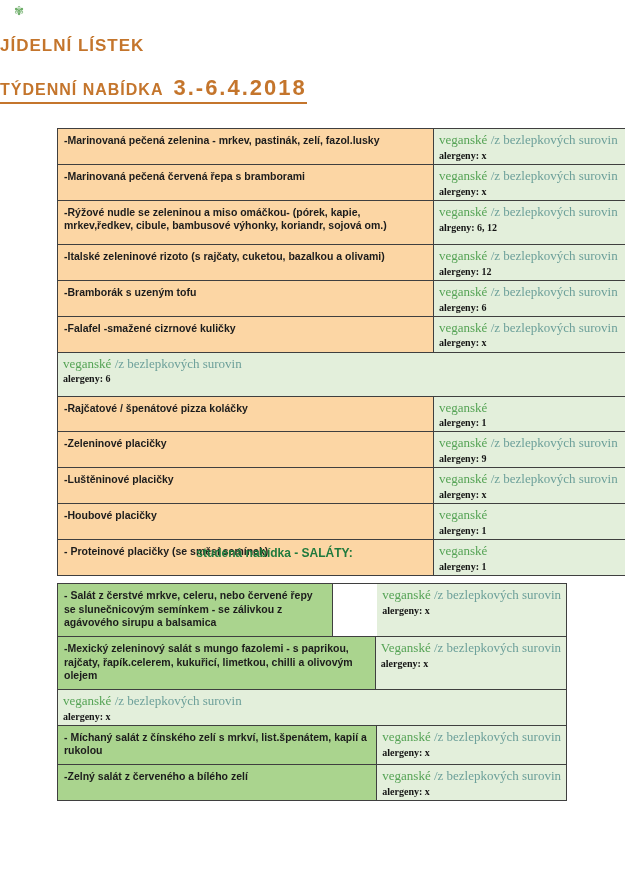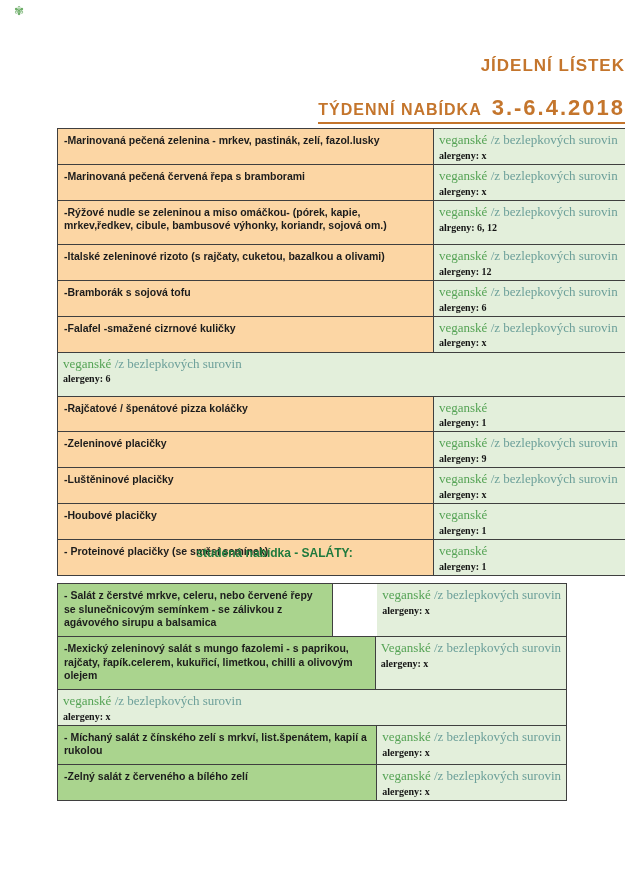--- a/index.html
+++ b/index.html
@@ -7,21 +7,21 @@
     width:625px;height:884px;
     background:#ffffff;
     font-family:"Liberation Sans", sans-serif;
     position:relative;
     overflow:hidden;
   }
   .corner-mark{
     position:absolute;left:14px;top:4px;
     font-size:12px;color:#4a9a44;opacity:.8;
   }
-  .title-block{ text-align:right; padding-top:56px; }
+  .title-block{ text-align:left; padding-top:36px; }
   .title-line1{
     color:#c4752c; font-weight:bold; font-size:17px; letter-spacing:1px;
   }
   .title-line2{
     display:inline-block; margin-top:19px;
     color:#c4752c; font-weight:bold;
     border-bottom:2px solid #c4752c; padding-bottom:1px;
   }
   .title-line2 .prefix{ font-size:16px; letter-spacing:1px; }
   .title-line2 .date{ font-size:22px; letter-spacing:2px; margin-left:10px; }
@@ -104,21 +104,21 @@
       </div>
     </div>
     <div class="row">
       <div class="cell item-cell">-Italské zeleninové rizoto (s rajčaty, cuketou, bazalkou a olivami)</div>
       <div class="cell info-cell">
         <div class="tag-line"><span class="vegan">veganské</span><span class="gluten"> /z bezlepkových surovin</span></div>
         <div class="allergen-line">alergeny: 12</div>
       </div>
     </div>
     <div class="row">
-      <div class="cell item-cell">-Bramborák s sojová tofu</div>
+      <div class="cell item-cell">-Bramborák s uzeným tofu</div>
       <div class="cell info-cell">
         <div class="tag-line"><span class="vegan">veganské</span><span class="gluten"> /z bezlepkových surovin</span></div>
         <div class="allergen-line">alergeny: 6</div>
       </div>
     </div>
     <div class="row">
       <div class="cell item-cell">-Falafel -smažené cizrnové kuličky</div>
       <div class="cell info-cell">
         <div class="tag-line"><span class="vegan">veganské</span><span class="gluten"> /z bezlepkových surovin</span></div>
         <div class="allergen-line">alergeny: x</div>

